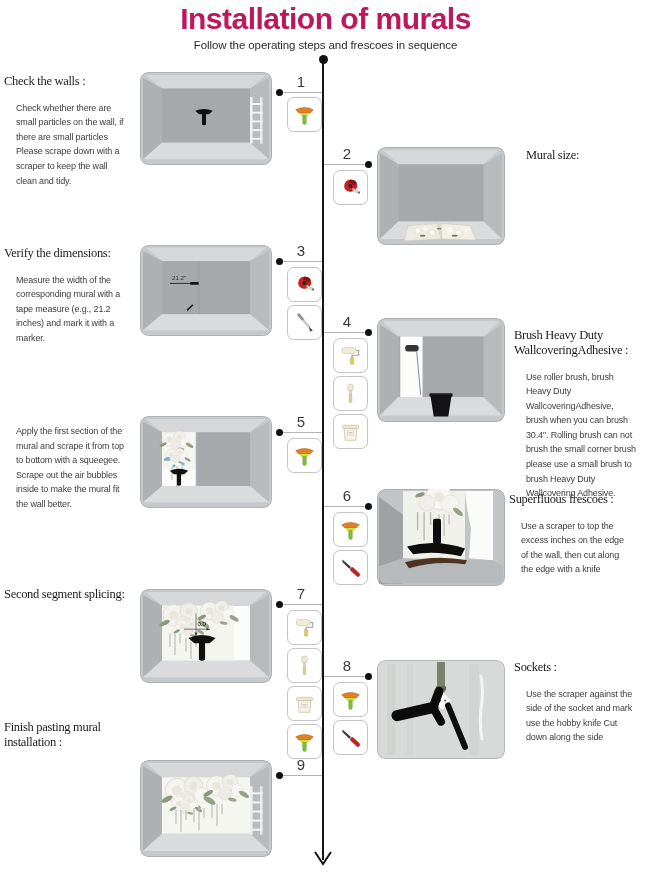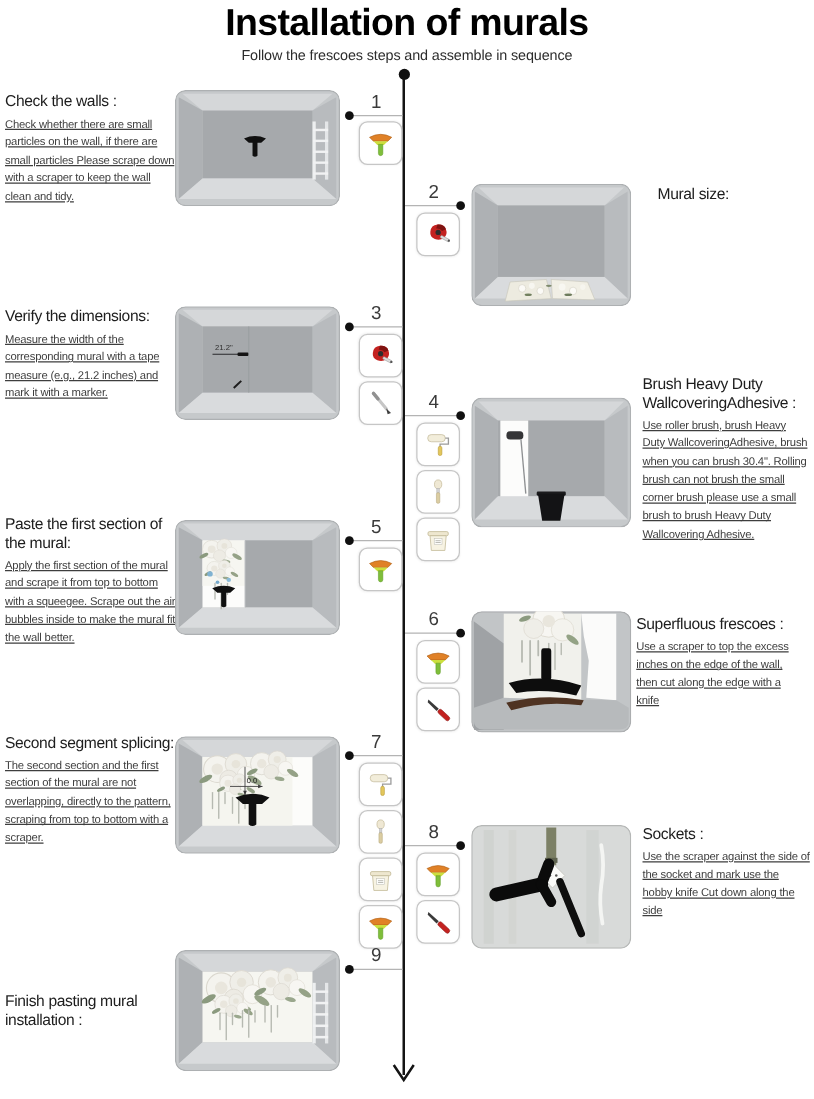--- a/index.html
+++ b/index.html
@@ -1,32 +1,32 @@
 <!DOCTYPE html>
 <html><head>
 <meta charset="utf-8">
 <style>
   html,body{margin:0;padding:0;background:#fff;}
   .page{position:relative;width:651px;height:879px;background:#ffffff;overflow:hidden;
         font-family:"Liberation Sans",sans-serif;}
   
   .hdr{position:absolute;left:0;top:0;width:651px;text-align:center;}
-  .hdr h1{margin:2px 0 0;font-size:30px;font-weight:bold;letter-spacing:-0.5px;color:#000000;}
+  .hdr h1{margin:2px 0 0;font-size:30px;font-weight:bold;letter-spacing:-0.5px;color:#be185d;}
   .hdr p{margin:3px 0 0;font-size:11.5px;color:#2c2c2c;letter-spacing:-0.1px;}
   
   .vline{position:absolute;left:322px;top:63px;width:2px;height:797px;background:#141414;}
   .tdot{position:absolute;left:318.5px;top:55px;width:9px;height:9px;border-radius:50%;background:#101010;}
   .tarrow{position:absolute;left:313px;top:849px;}
   
   .num{position:absolute;width:44px;text-align:center;font-size:15px;color:#3a3a3a;}
   .hline{position:absolute;height:1px;background:#b4b4b4;width:42px;}
   .cdot{position:absolute;width:7px;height:7px;border-radius:50%;background:#101010;}
   .txt{position:absolute;}
-  .txt h2{margin:0 0 3px;font-size:12.5px;font-weight:400;color:#1d1d1d;line-height:1.18;letter-spacing:-0.3px;}
-  .txt p{margin:0;font-size:9px;color:#3e3e3e;line-height:1.62;letter-spacing:-0.15px;text-decoration:underline;}
+  .txt h2{margin:0 0 3px;font-size:12.5px;font-weight:400;color:#1d1d1d;line-height:1.18;letter-spacing:-0.3px;font-family:Liberation Serif, serif;}
+  .txt p{margin:12px;font-size:9px;color:#3e3e3e;line-height:1.62;letter-spacing:-0.15px;}
   .tools{position:absolute;display:flex;flex-direction:column;gap:3px;}
   .tool{width:33px;height:33px;border:1px solid #c6c6c6;border-radius:7px;background:#fff;
         display:flex;align-items:center;justify-content:center;box-shadow:0 0 2px rgba(0,0,0,.07);}
   .room{position:absolute;border-radius:8px;}
 </style>
 </head>
 <body>
 
 <div class="page">
 
@@ -108,21 +108,21 @@
         <path d="M4.5,4.5 L12.5,11.5 L10.8,13.2 L4,6.5 Z" fill="#3a3a3a"></path>
         <g transform="rotate(43 16 16)">
             <rect x="11" y="14.2" width="11" height="3.6" rx="1.7" fill="#c32220" stroke="#871412" stroke-width="0.4"></rect>
           </g>
       </symbol>
     </defs>
   </svg>
 
   <div class="hdr">
     <h1>Installation of murals</h1>
-    <p>Follow the frescoes steps and assemble in sequence</p>
+    <p>Follow the operating steps and frescoes in sequence</p>
   </div>
 
   <div class="tdot"></div>
   <div class="vline"></div>
   <svg class="tarrow" width="20" height="18">
     <path d="M2,3 L10,15 L18,3" fill="none" stroke="#141414" stroke-width="2"></path>
   </svg>
 
   <section>
     <div class="txt" style="left:4px;top:74px;width:138px">
@@ -208,21 +208,21 @@
 
   <section>
     <svg class="room" style="left:377px;top:318px;width:128px;height:104px" viewBox="0 0 132 96" preserveAspectRatio="none">
       <use href="#room-frame"></use>
       <rect x="24" y="17" width="23" height="56" fill="#fcfcfb"></rect>
       <rect x="29" y="25" width="14" height="6" rx="2.8" fill="#353537"></rect>
       <line x1="41" y1="31" x2="45" y2="71" stroke="#8e9092" stroke-width="1.1"></line>
       <rect x="54" y="69.5" width="24" height="3" rx="1" fill="#1b1b1d"></rect>
       <path d="M55,71 L77,71 L73.5,91 L58.5,91 Z" fill="#131315"></path>
     </svg>
-    <div class="txt" style="left:514px;top:300px;width:134px">
+    <div class="txt" style="left:514px;top:328px;width:134px">
       <h2>Brush Heavy Duty WallcoveringAdhesive :</h2>
       <p>Use roller brush, brush Heavy Duty WallcoveringAdhesive, brush when you can brush 30.4". Rolling brush can not brush the small corner brush please use a small brush to brush Heavy Duty Wallcovering Adhesive.</p>
     </div>
     <div class="num" style="left:325px;top:313px">4</div>
     <div class="hline" style="left:324px;top:332px"></div>
     <div class="cdot" style="left:365px;top:329px"></div>
     <div class="tools" style="left:333px;top:338px">
       <span class="tool">
           <svg width="25" height="25">
             <use href="#icon-roller"></use>
@@ -236,21 +236,20 @@
       <span class="tool">
           <svg width="25" height="25">
             <use href="#icon-bucket"></use>
           </svg>
         </span>
     </div>
   </section>
 
   <section>
     <div class="txt" style="left:4px;top:412px;width:140px">
-      <h2>Paste the first section of the mural:</h2>
       <p>Apply the first section of the mural and scrape it from top to bottom with a squeegee. Scrape out the air bubbles inside to make the mural fit the wall better.</p>
     </div>
     <svg class="room" style="left:140px;top:416px;width:132px;height:92px" viewBox="0 0 132 96" preserveAspectRatio="none">
       <use href="#room-frame"></use>
       <rect x="22" y="17" width="34" height="56" fill="#fcfcfb"></rect>
       <rect x="22" y="17" width="34" height="38" fill="#f6f6f1"></rect>
       <use href="#g-cluster" transform="translate(20,15) scale(0.78)"></use>
       <use href="#g-cluster" transform="translate(24,33) scale(0.62)"></use>
       <circle cx="28" cy="45" r="2.2" fill="#7fb2d2"></circle>
       <circle cx="43" cy="50" r="1.8" fill="#8abbd8"></circle>
@@ -307,21 +306,20 @@
           <svg width="25" height="25">
             <use href="#icon-knife"></use>
           </svg>
         </span>
     </div>
   </section>
 
   <section>
     <div class="txt" style="left:4px;top:587px;width:142px">
       <h2>Second segment splicing:</h2>
-      <p>The second section and the first section of the mural are not overlapping, directly to the pattern, scraping from top to bottom with a scraper.</p>
     </div>
     <svg class="room" style="left:140px;top:589px;width:132px;height:94px" viewBox="0 0 132 96" preserveAspectRatio="none">
       <use href="#room-frame"></use>
       <rect x="22" y="17" width="88" height="56" fill="#fcfcfa"></rect>
       <rect x="22" y="17" width="72" height="56" fill="#f5f5ef"></rect>
       <use href="#g-cluster" transform="translate(20,13) scale(1.15)"></use>
       <use href="#g-cluster" transform="translate(58,11) scale(0.95)"></use>
       <use href="#g-cluster" transform="translate(34,30) scale(0.7)"></use>
       <use href="#g-drips" transform="translate(28,46)"></use>
       <use href="#g-drips" transform="translate(44,50)"></use>
@@ -395,21 +393,21 @@
         </span>
       <span class="tool">
           <svg width="25" height="25">
             <use href="#icon-knife"></use>
           </svg>
         </span>
     </div>
   </section>
 
   <section>
-    <div class="txt" style="left:4px;top:794px;width:140px">
+    <div class="txt" style="left:4px;top:720px;width:140px">
       <h2>Finish pasting mural installation :</h2>
     </div>
     <svg class="room" style="left:140px;top:760px;width:132px;height:97px" viewBox="0 0 132 96" preserveAspectRatio="none">
       <use href="#room-frame"></use>
       <rect x="22" y="17" width="88" height="56" fill="#f6f6f1"></rect>
       <use href="#g-cluster" transform="translate(22,15) scale(1.25)"></use>
       <use href="#g-cluster" transform="translate(64,13) scale(1.05)"></use>
       <use href="#g-cluster" transform="translate(30,34) scale(0.75)"></use>
       <use href="#g-drips" transform="translate(34,50)"></use>
       <use href="#g-drips" transform="translate(70,44)"></use>

